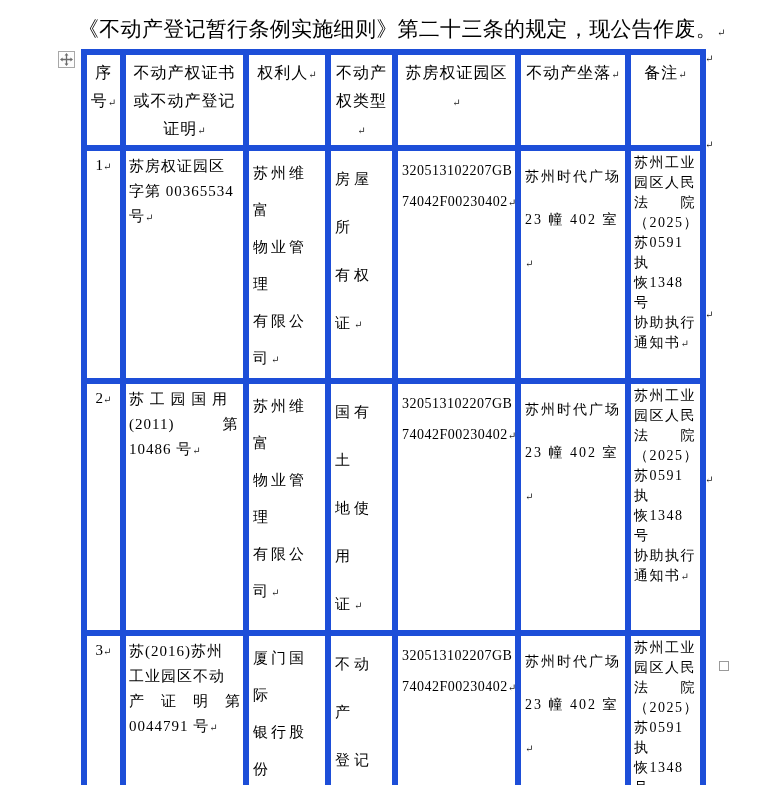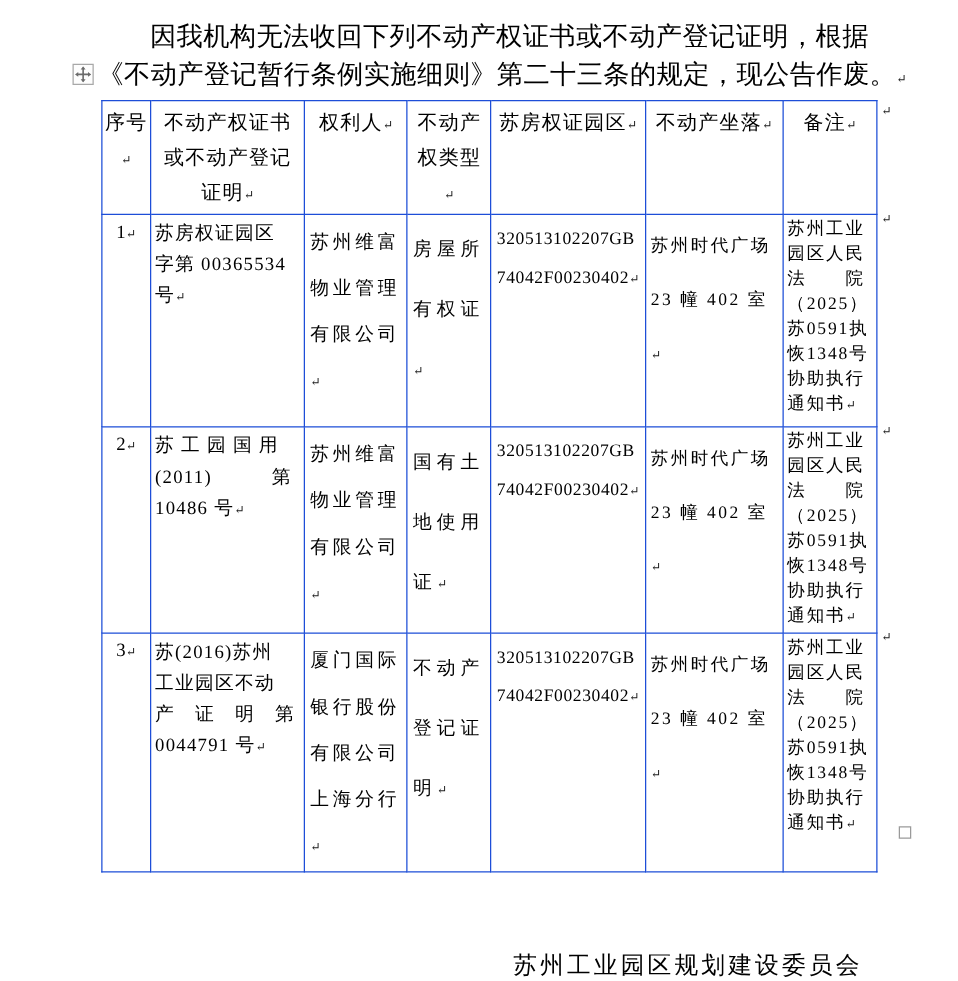--- a/index.html
+++ b/index.html
@@ -5,21 +5,21 @@
   html,body{margin:0;padding:0}
   body{
     width:766px;height:785px;background:#ffffff;color:#000;
     font-family:"Liberation Serif","DejaVu Serif",serif;
     position:relative;overflow:hidden;
   }
   .intro{margin:14px 0 0 78px;font-size:21px;line-height:30px;letter-spacing:0.3px}
   .intro .l1{padding-left:42px}
   .tblwrap{position:relative;margin-left:81px;margin-top:1px;width:660px}
   table{border-collapse:collapse;table-layout:fixed;width:621px}
-  td{border:1px solid #1d4ed8;vertical-align:top;padding:4px 4px 0 4px;overflow:hidden}
+  td{border:6px solid #1d4ed8;vertical-align:top;padding:4px 4px 0 4px;overflow:hidden}
   .ct{white-space:pre-line}
   tr.hr{height:85px}
   tr.hr td{text-align:center;font-size:16px;line-height:28px;letter-spacing:1px}
   tr.r1{height:170px} tr.r2{height:165px} tr.r3{height:164px}
   td.c0{text-align:center;font-size:15px;line-height:20px;padding:4px 0 0 0;letter-spacing:0}
   td.c1{font-size:15px;line-height:25px;letter-spacing:1px;padding:3px 2px 0 3px}
   td.c2{font-size:15px;line-height:37px;letter-spacing:3px}
   td.c3{font-size:15px;line-height:48px;letter-spacing:4px}
   td.c4{font-size:14px;line-height:31px;letter-spacing:0.5px}
   td.c5{font-size:14px;line-height:43px;letter-spacing:2px}
@@ -43,21 +43,20 @@
 
 <div class="handle-move">
   <span style="display:flex">
     <svg width="13" height="13" viewBox="0 0 20 20" aria-hidden="true">
       <path d="M10 0 L13 4 L11 4 L11 9 L16 9 L16 7 L20 10 L16 13 L16 11 L11 11 L11 16 L13 16 L10 20 L7 16 L9 16 L9 11 L4 11 L4 13 L0 10 L4 7 L4 9 L9 9 L9 4 L7 4 Z" fill="#6b6b6b"></path>
     </svg>
   </span>
 </div>
 
 <div class="intro">
-  <div class="l1">因我机构无法收回下列不动产权证书或不动产登记证明，根据</div>
   <div class="l2"><span>《不动产登记暂行条例实施细则》第二十三条的规定，现公告作废。</span><span class="pmark">↵</span></div>
 </div>
 
 <div class="tblwrap">
   <table>
     <colgroup>
       <col style="width:39px">
         <col style="width:123px">
         <col style="width:82px">
         <col style="width:67px">

